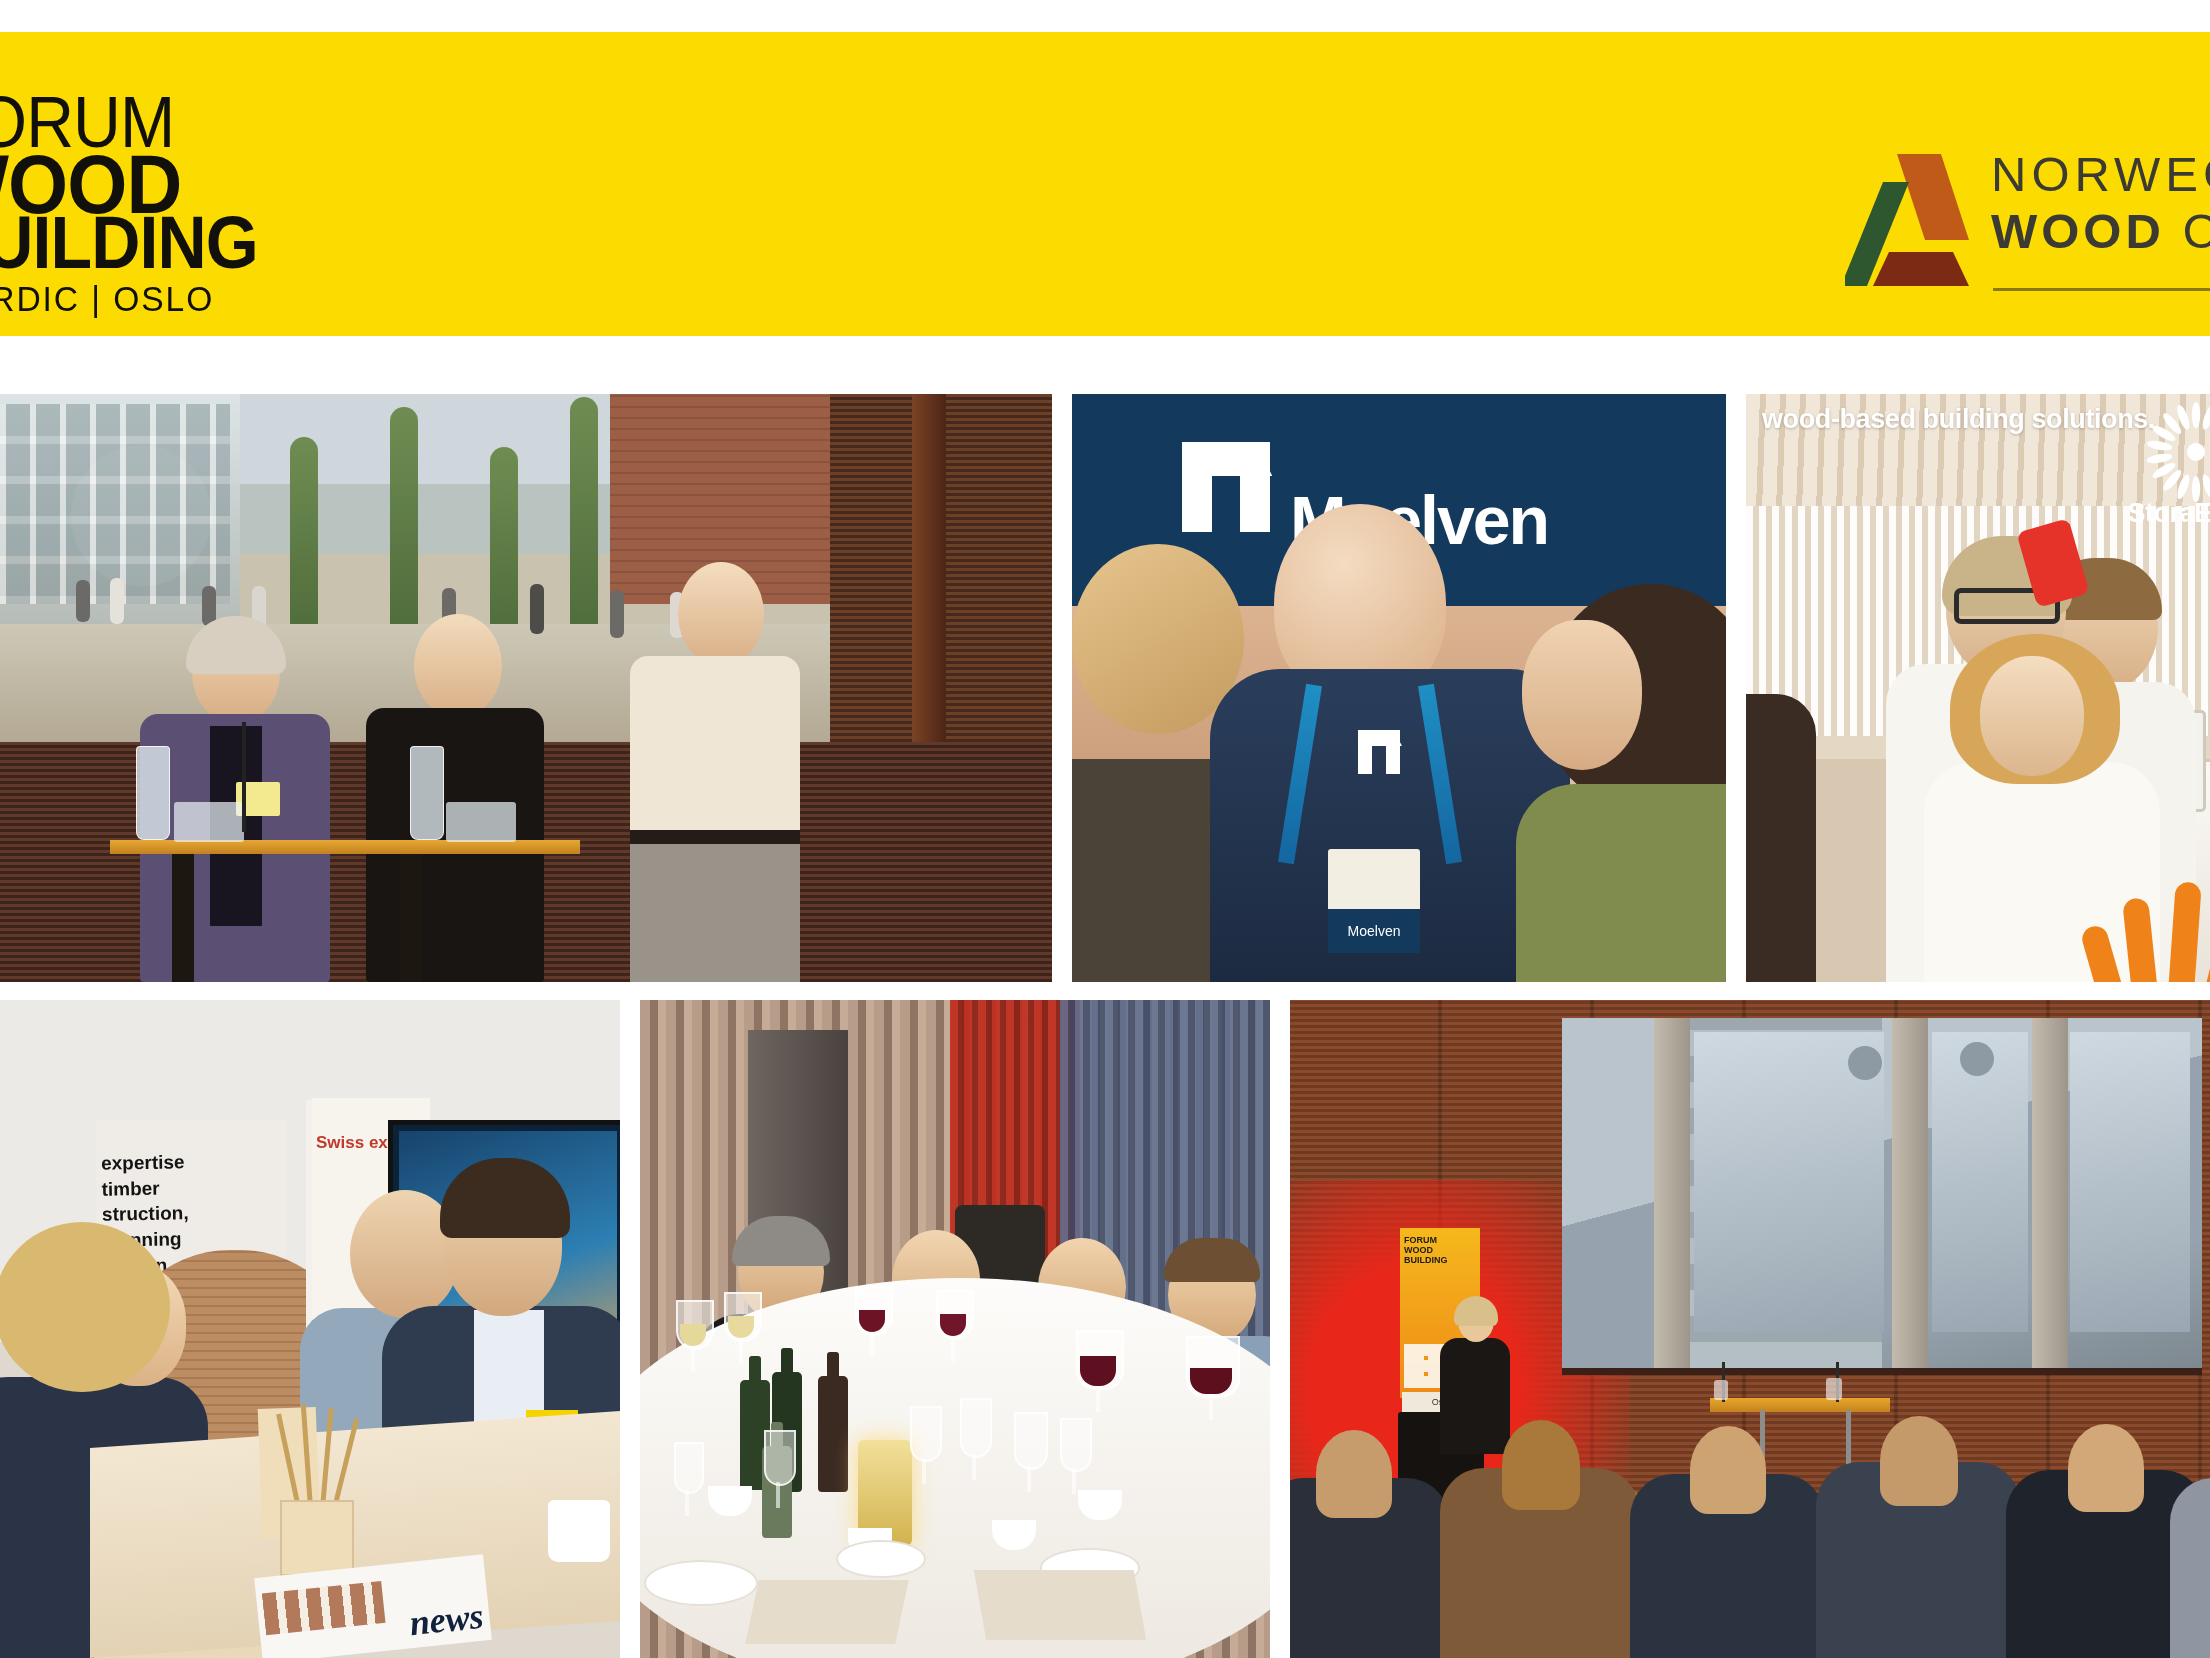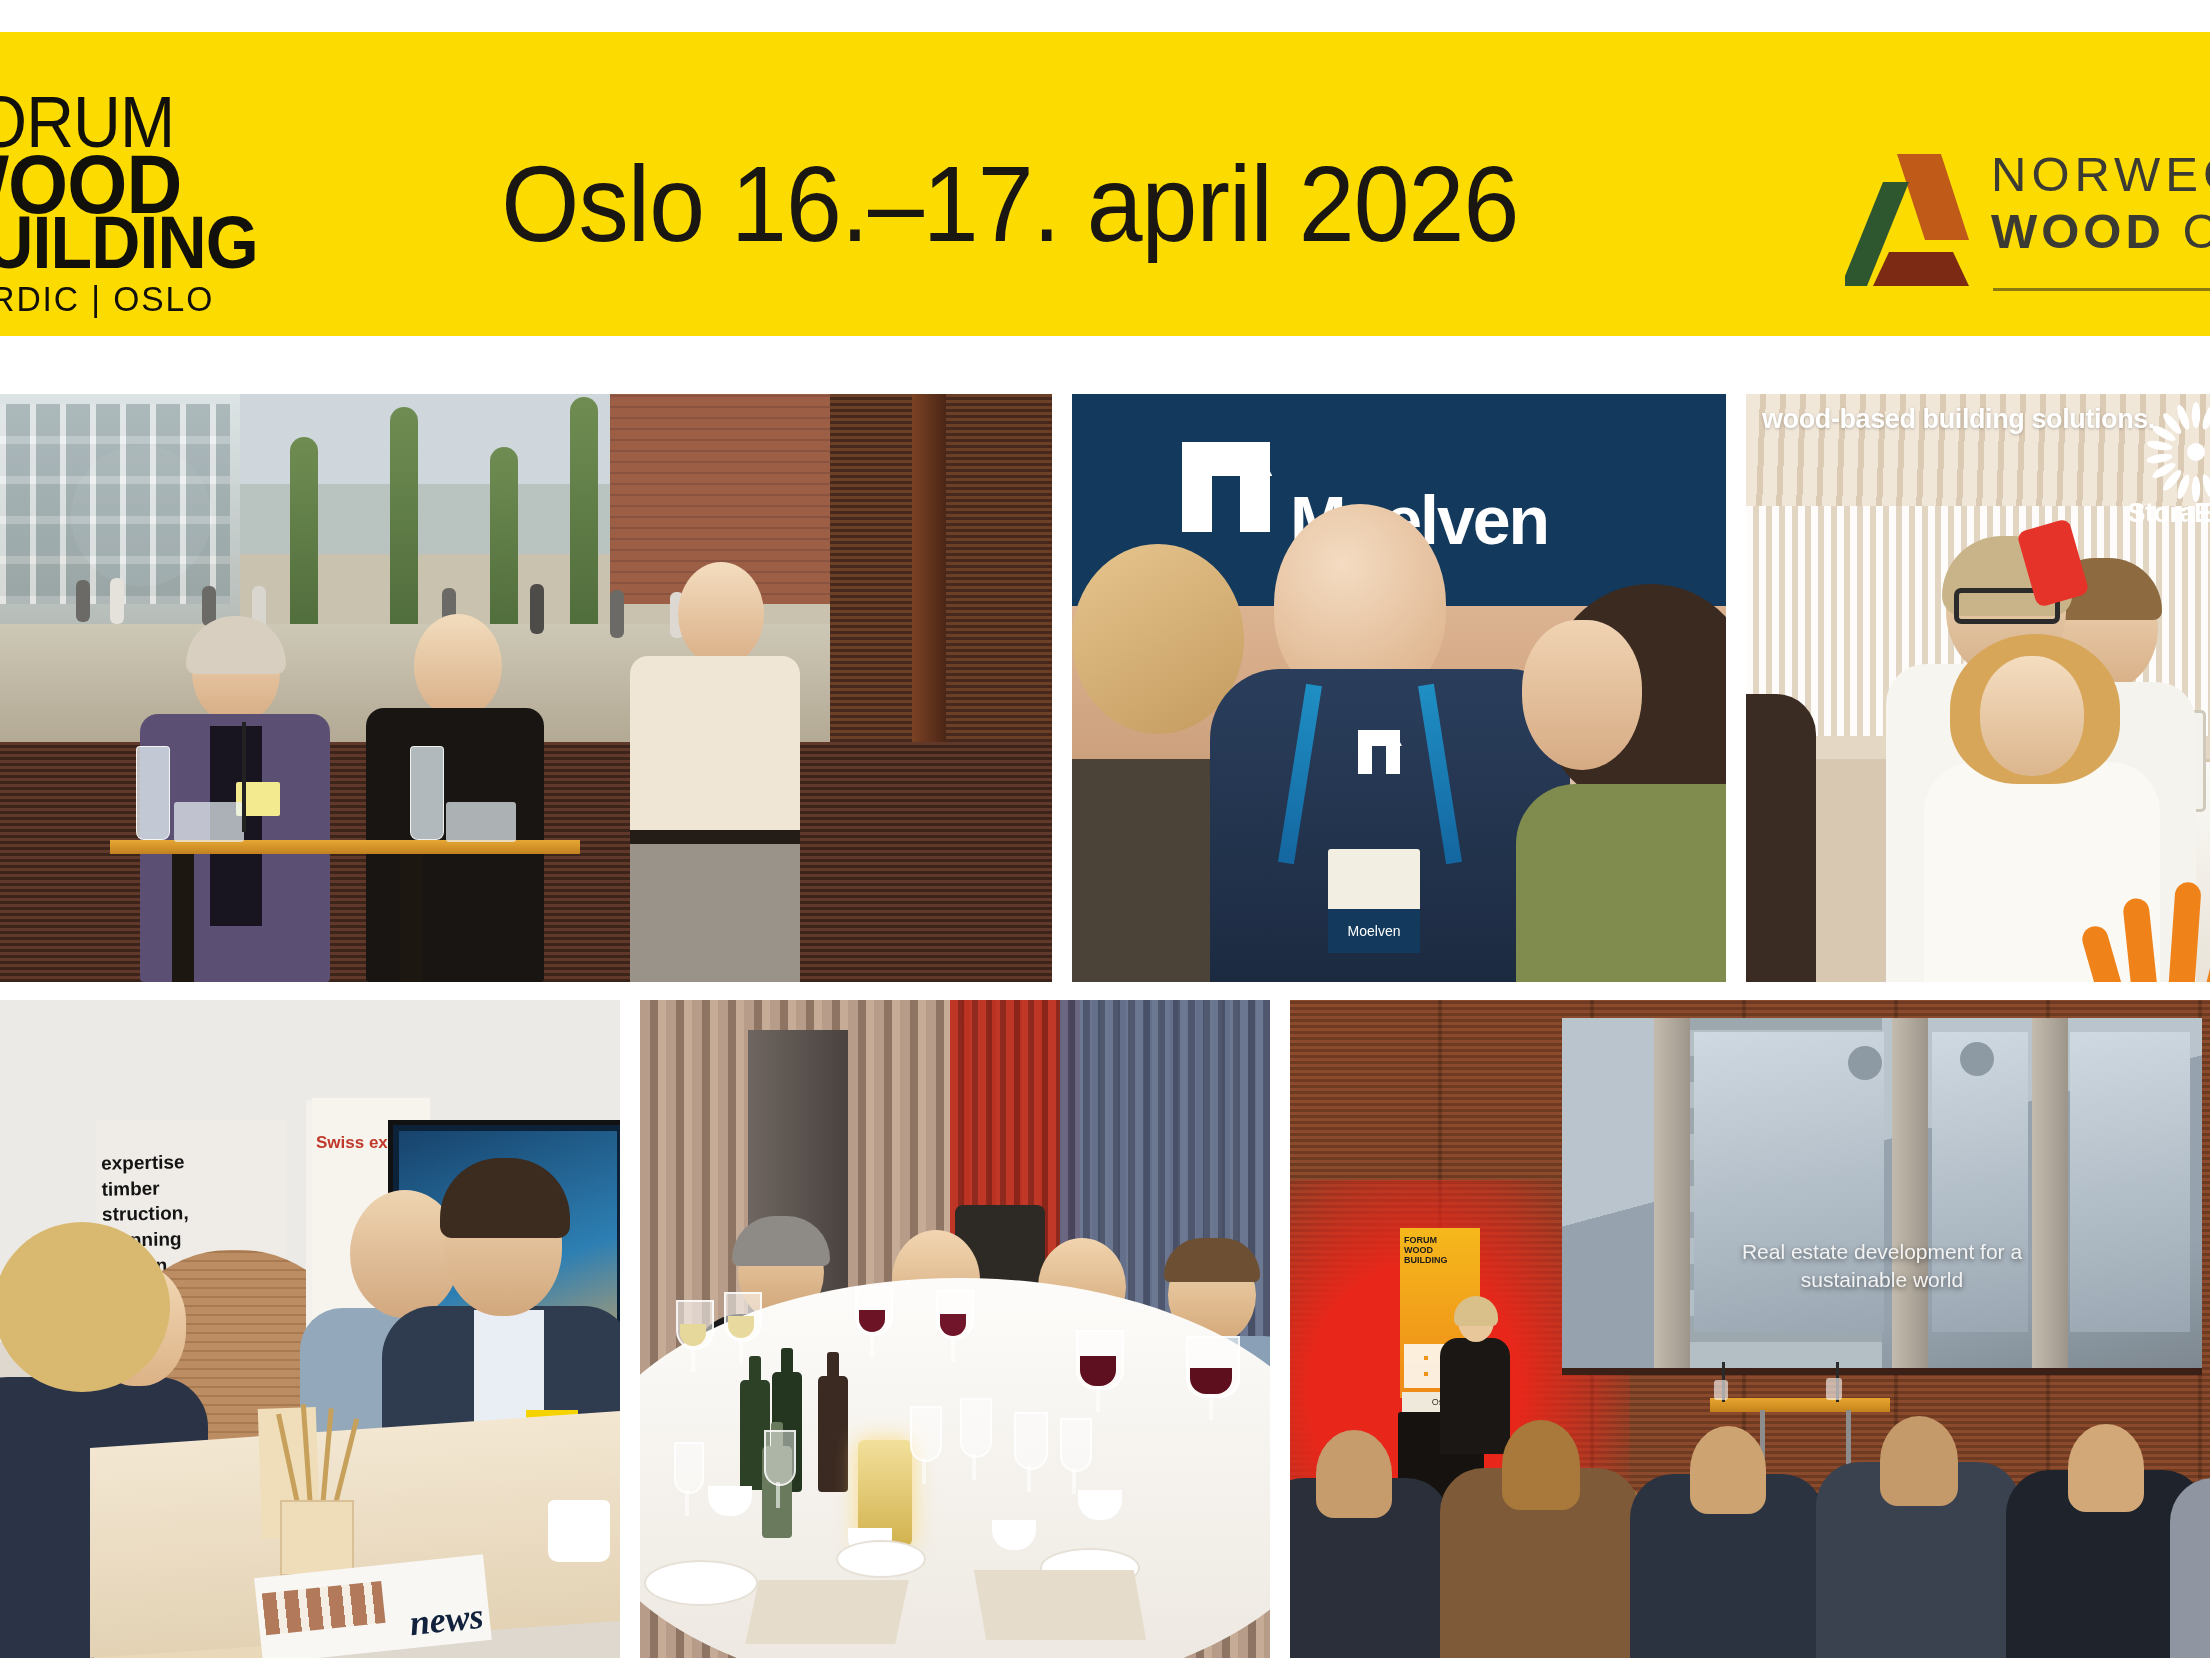--- a/index.html
+++ b/index.html
@@ -279,23 +279,20 @@
 
   <div class="banner">
 
     <div class="fwb-logo">
       <div class="fwb-l1">FORUM</div>
       <div class="fwb-l2">WOOD</div>
       <div class="fwb-l3">BUILDING</div>
       <div class="fwb-l4">NORDIC | OSLO</div>
     </div>
 
-    <div class="headline">
-      <span>Oslo 16.–17. april 2026</span>
-    </div>
 
     <div class="nwc">
       <svg class="nwc-mark" viewBox="0 0 130 138">
         <polygon points="52,6 96,6 124,92 80,92" fill="#C05A18"></polygon>
         <polygon points="38,34 64,34 22,138 -4,138" fill="#2E5730"></polygon>
         <polygon points="44,104 108,104 124,138 28,138" fill="#7C2A13"></polygon>
       </svg>
       <div class="nwc-text">
         <div class="nwc-l1">NORWEGIAN</div>
         <div class="nwc-l2"><b>WOOD</b> <i>CLUSTER</i></div>
@@ -629,21 +626,20 @@
       <div class="screen">
         <div class="sc-bldg"></div>
         <div class="sc-col" style="left:92px;"></div>
         <div class="sc-col" style="left:330px;"></div>
         <div class="sc-col" style="left:470px;"></div>
         <div class="sc-win" style="left:132px;top:14px;width:190px;height:300px;"></div>
         <div class="sc-win" style="left:370px;top:14px;width:96px;height:300px;"></div>
         <div class="sc-win" style="left:508px;top:14px;width:120px;height:300px;"></div>
         <div style="position:absolute;left:286px;top:28px;width:34px;height:34px;border-radius:50%;background:#8d9aa3;"></div>
         <div style="position:absolute;left:398px;top:24px;width:34px;height:34px;border-radius:50%;background:#8d9aa3;"></div>
-        <div class="sc-sub">Real estate development for a sustainable world</div>
       </div>
 
       <div class="rollup">
         <div class="rl-t">FORUM<br>WOOD<br>BUILDING</div>
         <div class="rl-logos"></div>
       </div>
       <div class="pod-lbl">Oslo Kongressenter</div>
       <div class="podium"></div>
       <div class="speaker">
         <div class="sp-body"></div>

